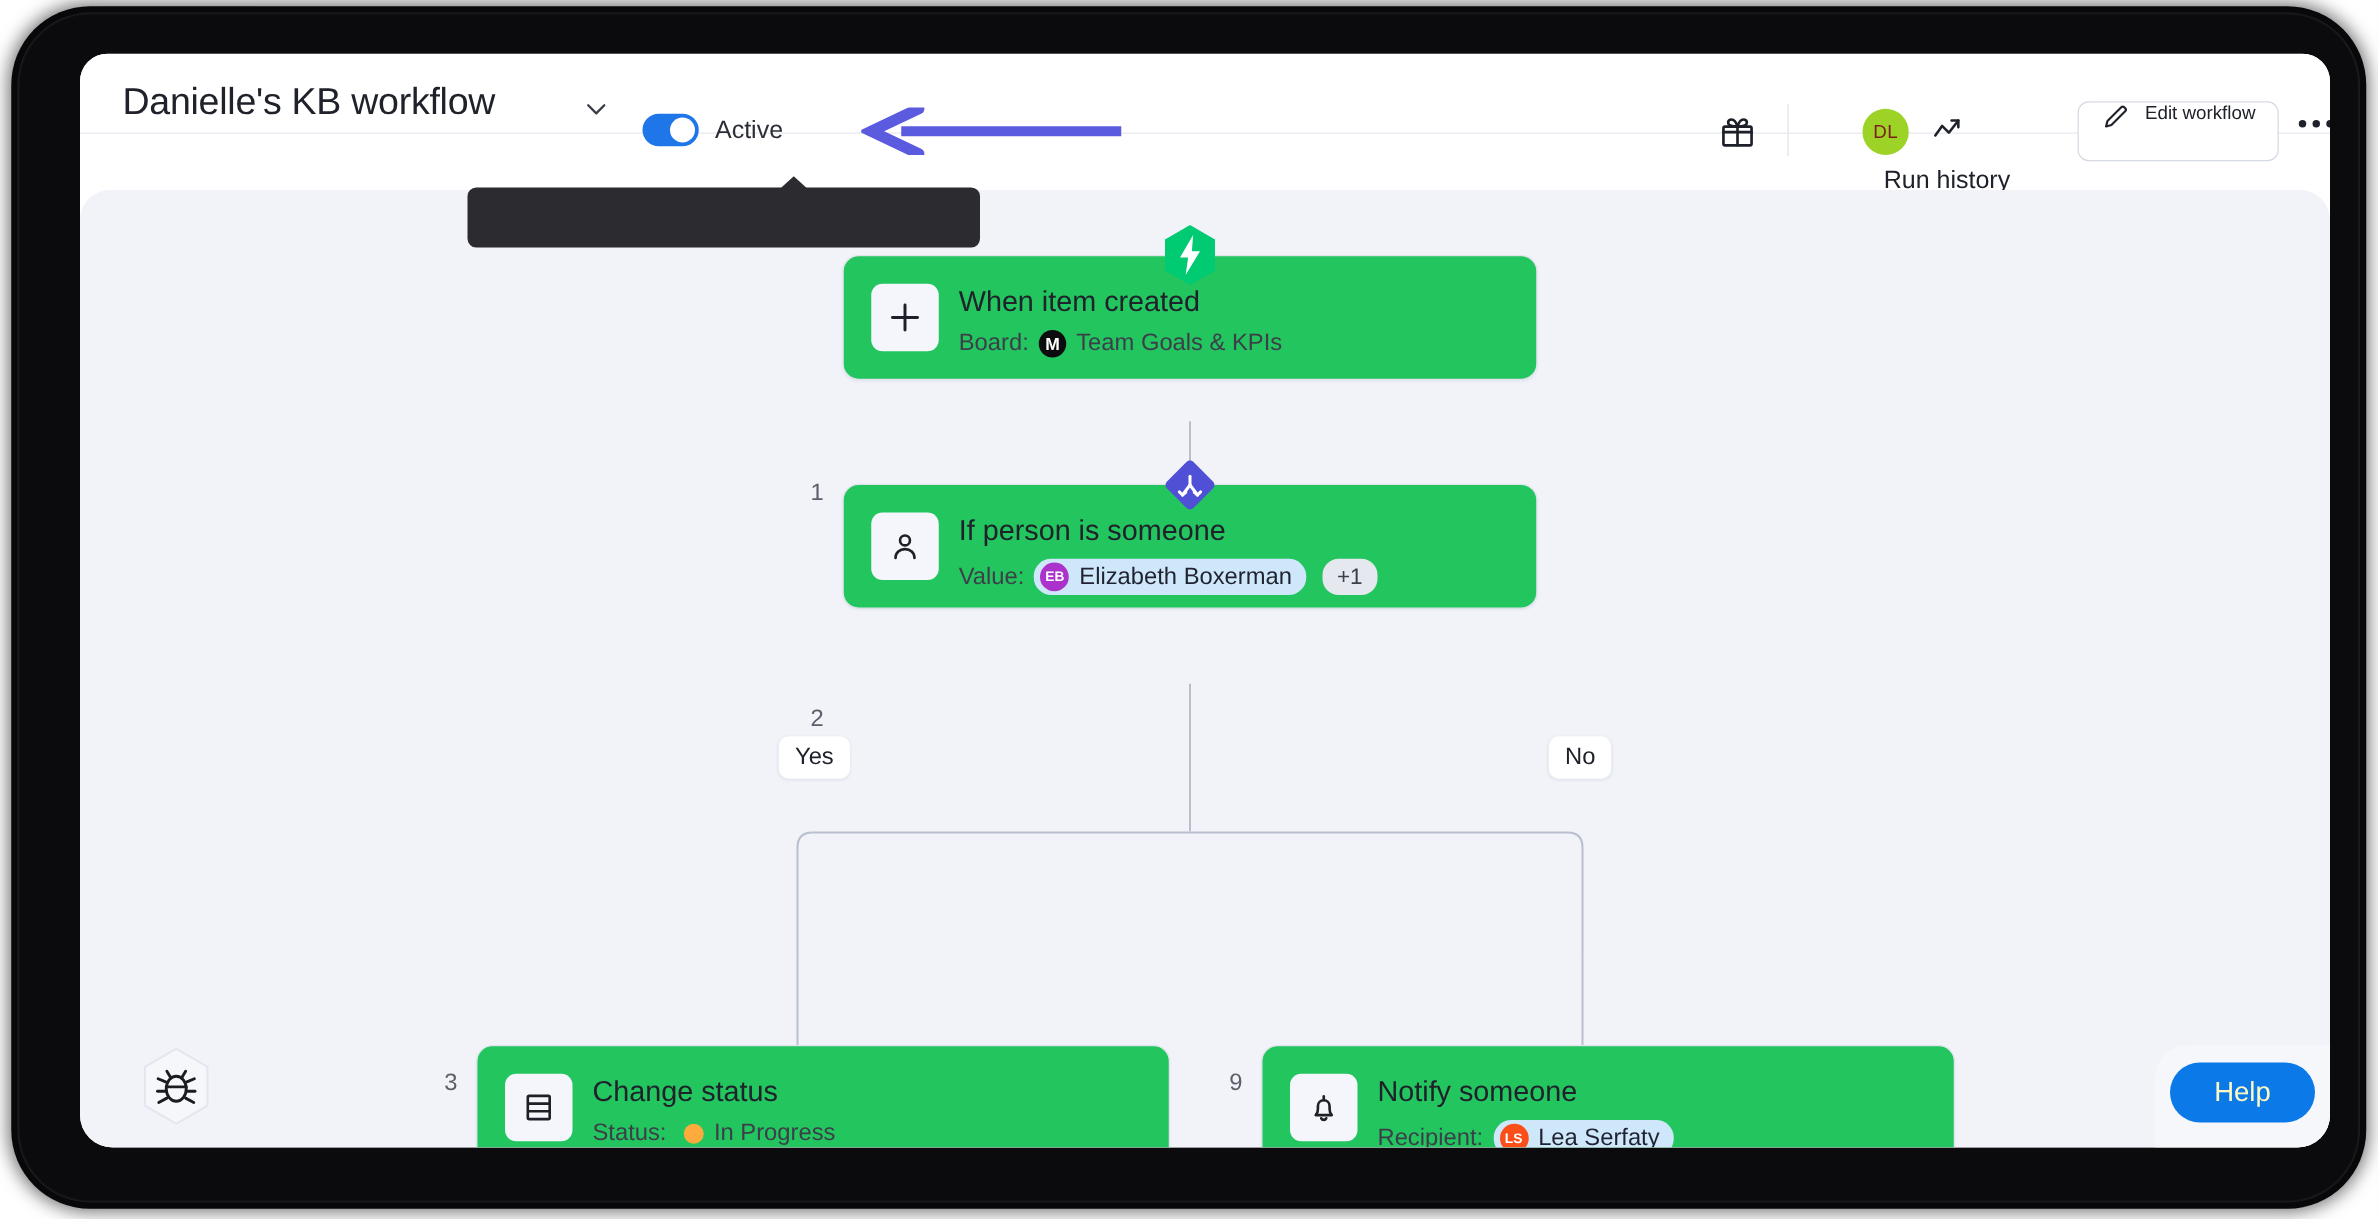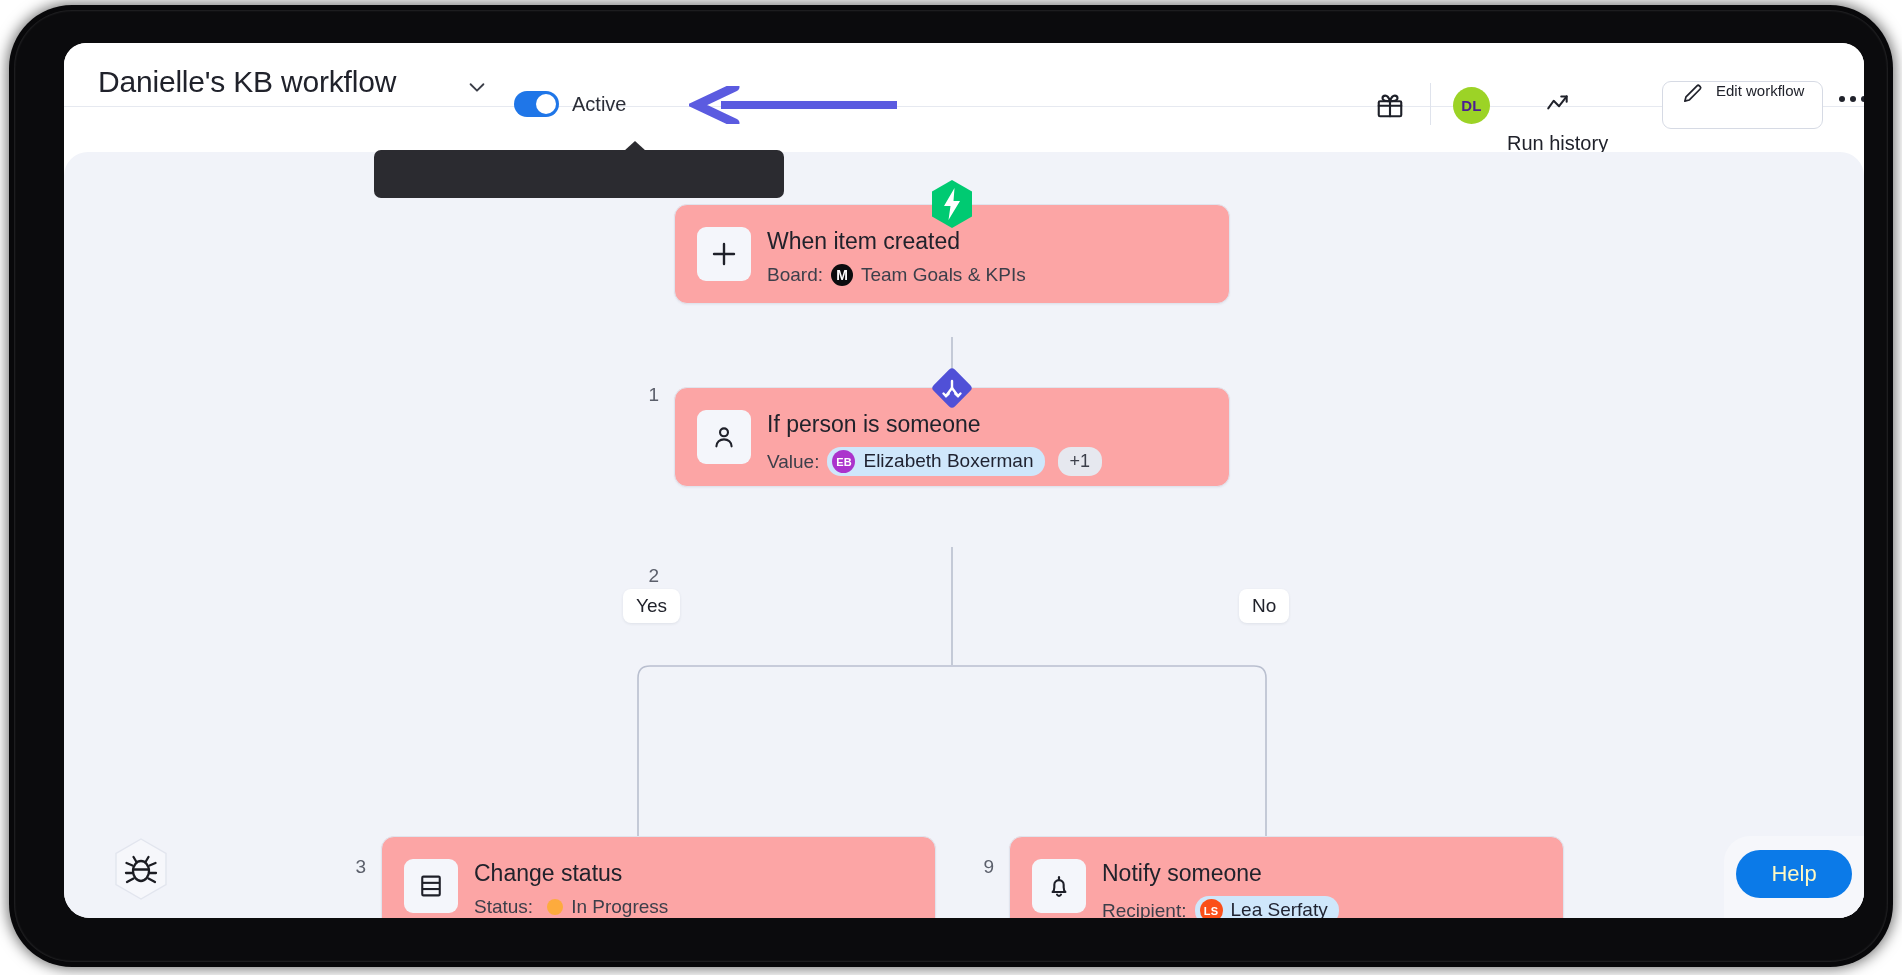--- a/index.html
+++ b/index.html
@@ -78,24 +78,24 @@
   
   #gift-btn {
     position: absolute; left: 1311px; top: 47px;
     width: 30px; height: 30px; color: #1e2029;
   }
   #hdr-divider {
     position: absolute; left: 1366px; top: 40px;
     width: 1px; height: 42px; background: #dfe3ec;
   }
   #avatar {
-    position: absolute; left: 1389px; top: 44px;
+    position: absolute; left: 1426px; top: 44px;
     width: 37px; height: 37px; border-radius: 50%;
     background: #9cd326;
-    color: #4c1d95; font-size: 15px; font-weight: bold;
+    color: #7f1d1d; font-size: 15px; font-weight: normal;
     display: flex; align-items: center; justify-content: center;
     letter-spacing: 0.3px;
   }
   #run-history {
     position: absolute; left: 1443px; top: 48px;
     height: 30px; display: flex; align-items: center; gap: 10px;
     font-size: 20px; color: #20222b; white-space: nowrap; flex-direction: column;
   }
   #edit-workflow {
     position: absolute; left: 1598px; top: 38px;
@@ -140,21 +140,21 @@
     border-radius: 24px 24px 0 0;
     overflow: hidden;
   }
 
   
   #wires { position: absolute; left: 0; top: 0; width: 1800px; height: 766px; }
 
   
   .node {
     position: absolute;
-    background: #fca5a5;
+    background: #22c55e;
     border: 1px solid #e0e4ed;
     border-radius: 13px;
     box-shadow: 0 1px 2px rgba(30,40,70,0.05);
     z-index: 10;
   }
   .node-num {
     position: absolute;
     font-size: 19px; color: #5b5f6b;
     width: 30px; text-align: right;
     z-index: 10;
@@ -169,21 +169,21 @@
   .node-title {
     position: absolute; left: 92px; top: 23px;
     font-size: 23px; color: #20222b; white-space: nowrap;
   }
   .node-sub {
     position: absolute; left: 92px; top: 59px;
     display: flex; align-items: center; gap: 8px;
     font-size: 19px; color: #3c3f4a; white-space: nowrap;
   }
   .chip-person {
-    display: inline-flex; align-items: flex-start; gap: 8px;
+    display: inline-flex; align-items: flex-end; gap: 8px;
     background: #cfe7fb; border-radius: 14px;
     padding: 3px 11px 3px 5px;
     font-size: 19px; color: #1f2230;
   }
   .chip-plus {
     display: inline-flex; align-items: center; justify-content: center;
     background: #e6e8ef; border-radius: 13px;
     padding: 4px 12px; font-size: 18px; color: #3c3f4a;
     margin-left: 5px;
   }

